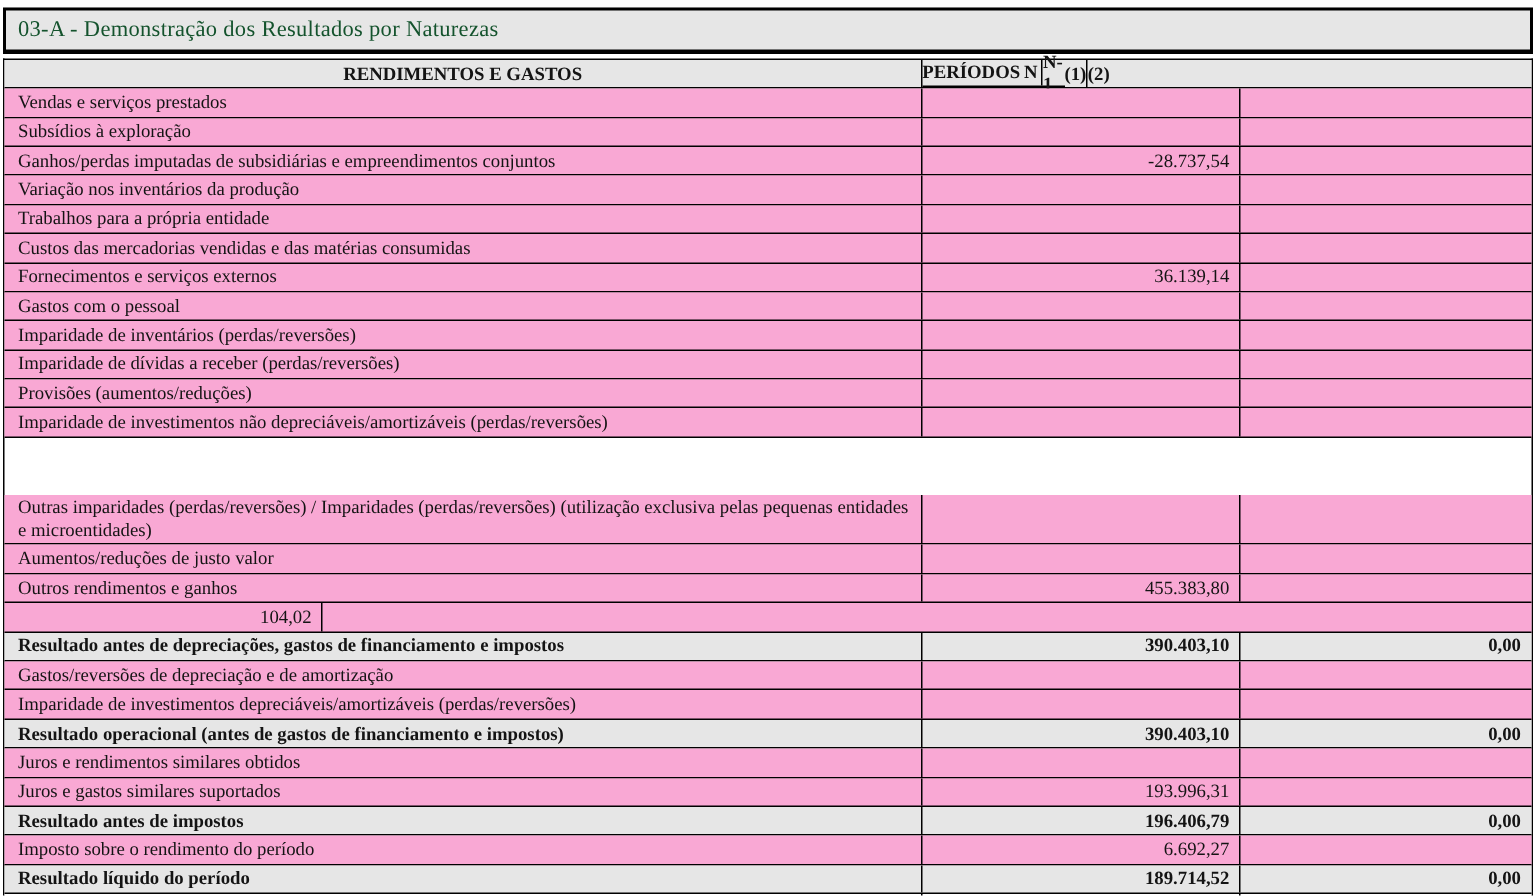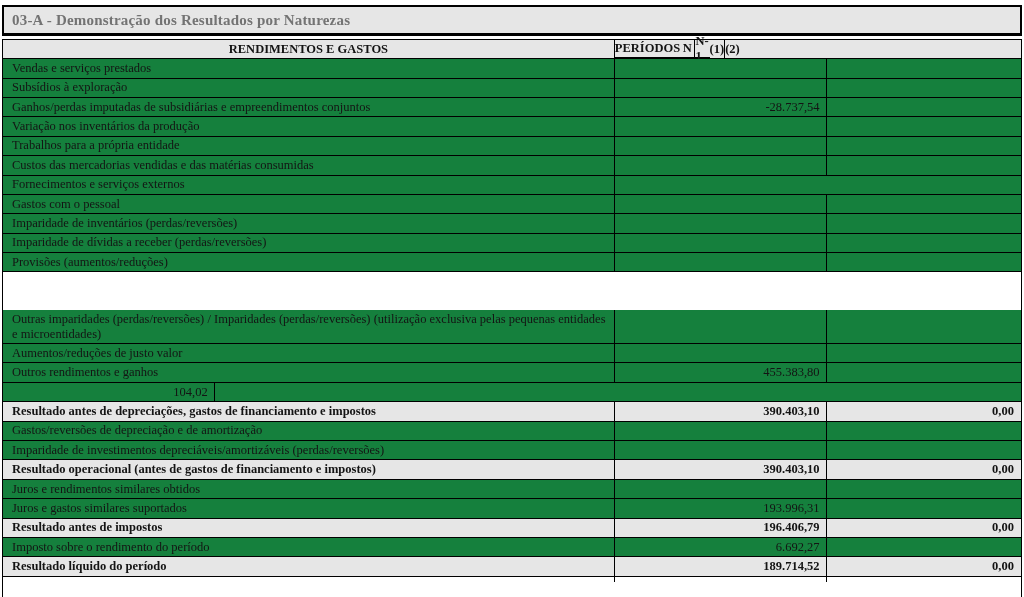--- a/index.html
+++ b/index.html
@@ -14,21 +14,21 @@
   
   .title-bar {
     position:absolute; left:2px; right:2px; top:5px; height:31px;
     background:#e6e6e6;
     border:2px solid #000;
     border-bottom:3px solid #000;
     display:flex; align-items:center;
     padding-left:8px;
   }
   .title-bar .title {
-    font-weight:bold; font-size:15px; color:#737373; letter-spacing:0.2px;
+    font-weight:normal; font-size:15px; color:#14532d; letter-spacing:0.2px;
   }
 
   
   .table {
     position:absolute; left:2px; right:2px; top:39px; bottom:0;
     border-left:1.5px solid #000; border-right:1.5px solid #000;
     border-top:1.5px solid #000;
     display:flex; flex-direction:column;
     font-size:12.5px;
   }
@@ -41,21 +41,21 @@
   }
   .th-right { width:39.9%; display:flex; flex-direction:row; }
   .hrow { height:18.2px; display:flex; align-items:center; justify-content:center;
           font-weight:bold; border-bottom:1px solid #000; }
   .hrow:last-child { border-bottom:none; }
   .hsplit { display:flex; align-items:stretch; justify-content:initial; padding:0; }
   .hcell-n  { width:51.8%; border-right:1px solid #000; display:flex; align-items:center; justify-content:center; }
   .hcell-n1 { width:48.2%; display:flex; align-items:center; justify-content:center; }
 
   .tbody { display:flex; flex-direction:column; }
-  .row { display:flex; align-items:stretch; border-bottom:1px solid #000; height:19.4px; background:#15803d; }
+  .row { display:flex; align-items:stretch; border-bottom:1px solid #000; height:19.4px; background:#f9a8d4; }
   .row.tall { height:33.6px;margin-top:38px; }
   .row.result { background:#e6e6e6; font-weight:bold; }
   .cell { display:flex; align-items:center; }
   .cell-label { width:60.1%; border-right:1px solid #000; padding-left:9px; padding-right:6px; line-height:15px; }
   .row.result .cell-label { }
   .cell-n  { width:20.8%; border-right:1px solid #000; justify-content:flex-end; padding-right:6px; }
   .cell-n1 { width:19.1%; justify-content:flex-end; padding-right:7px; }
 
   .partial-row { display:flex; height:5px; background:#fff; }
   .partial-row .p1 { width:60.1%; border-right:1px solid #000; }
@@ -128,20 +128,21 @@
           <div class="cell cell-label">
             <span>Custos das mercadorias vendidas e das matérias consumidas</span>
           </div>
           <div class="cell cell-n"></div>
           <div class="cell cell-n1"></div>
         </div>
         <div class="row">
           <div class="cell cell-label">
             <span>Fornecimentos e serviços externos</span>
           </div>
+          <div class="cell cell-n">36.139,14</div>
           <div class="cell cell-n1"></div>
         </div>
         <div class="row">
           <div class="cell cell-label">
             <span>Gastos com o pessoal</span>
           </div>
           <div class="cell cell-n"></div>
           <div class="cell cell-n1"></div>
         </div>
         <div class="row">
@@ -154,20 +155,27 @@
         <div class="row">
           <div class="cell cell-label">
             <span>Imparidade de dívidas a receber (perdas/reversões)</span>
           </div>
           <div class="cell cell-n"></div>
           <div class="cell cell-n1"></div>
         </div>
         <div class="row">
           <div class="cell cell-label">
             <span>Provisões (aumentos/reduções)</span>
+          </div>
+          <div class="cell cell-n"></div>
+          <div class="cell cell-n1"></div>
+        </div>
+        <div class="row">
+          <div class="cell cell-label">
+            <span>Imparidade de investimentos não depreciáveis/amortizáveis (perdas/reversões)</span>
           </div>
           <div class="cell cell-n"></div>
           <div class="cell cell-n1"></div>
         </div>
         <div class="row tall">
           <div class="cell cell-label">
             <span>Outras imparidades (perdas/reversões) / Imparidades (perdas/reversões) (utilização exclusiva pelas pequenas entidades e microentidades)</span>
           </div>
           <div class="cell cell-n"></div>
           <div class="cell cell-n1"></div>

